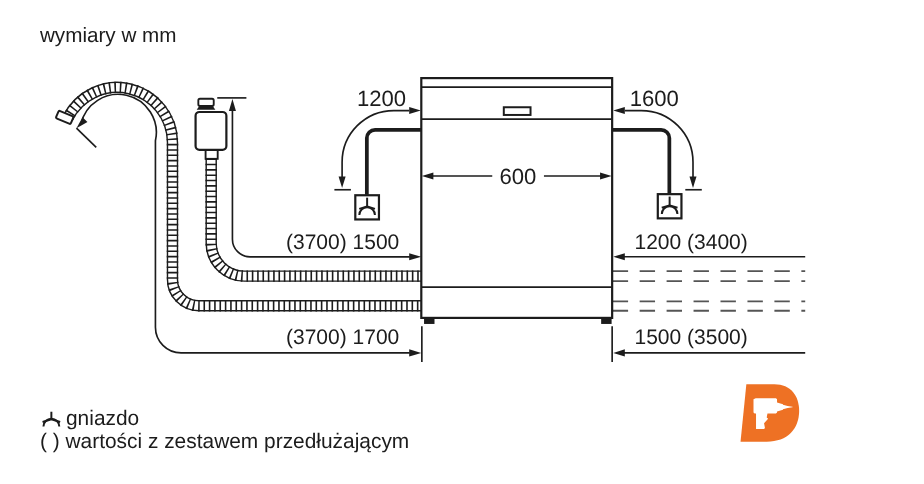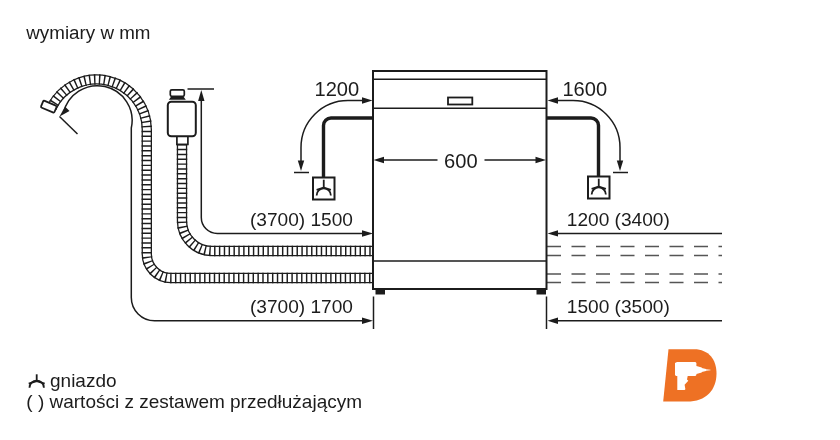--- a/index.html
+++ b/index.html
@@ -1,16 +1,16 @@
 <!DOCTYPE html>
 <html><head>
 <meta charset="utf-8">
 <style>
   html,body{margin:0;padding:0;background:#ffffff;}
-  #page{position:relative;width:722px;height:440px;background:#fff;overflow:hidden;}
+  #page{position:relative;width:722px;height:440px;background:#fff;overflow:hidden;margin-left:10px;}
   svg{display:block;}
   text{font-family:"Liberation Sans", sans-serif;fill:#1c1c1c;}
 </style>
 </head>
 <body>
 <div id="page">
 <svg width="840" height="440" viewBox="0 0 840 440">
 
   <g id="drainhose">
     <path id="p1" d="M 51.5,107.6 A 50.2,50.2 0 0 1 146.8,129.6 L 146.8,254 A 24,24 0 0 0 170.8,278 L 373,278" fill="none" stroke="#1c1c1c" stroke-width="10.4"></path>

